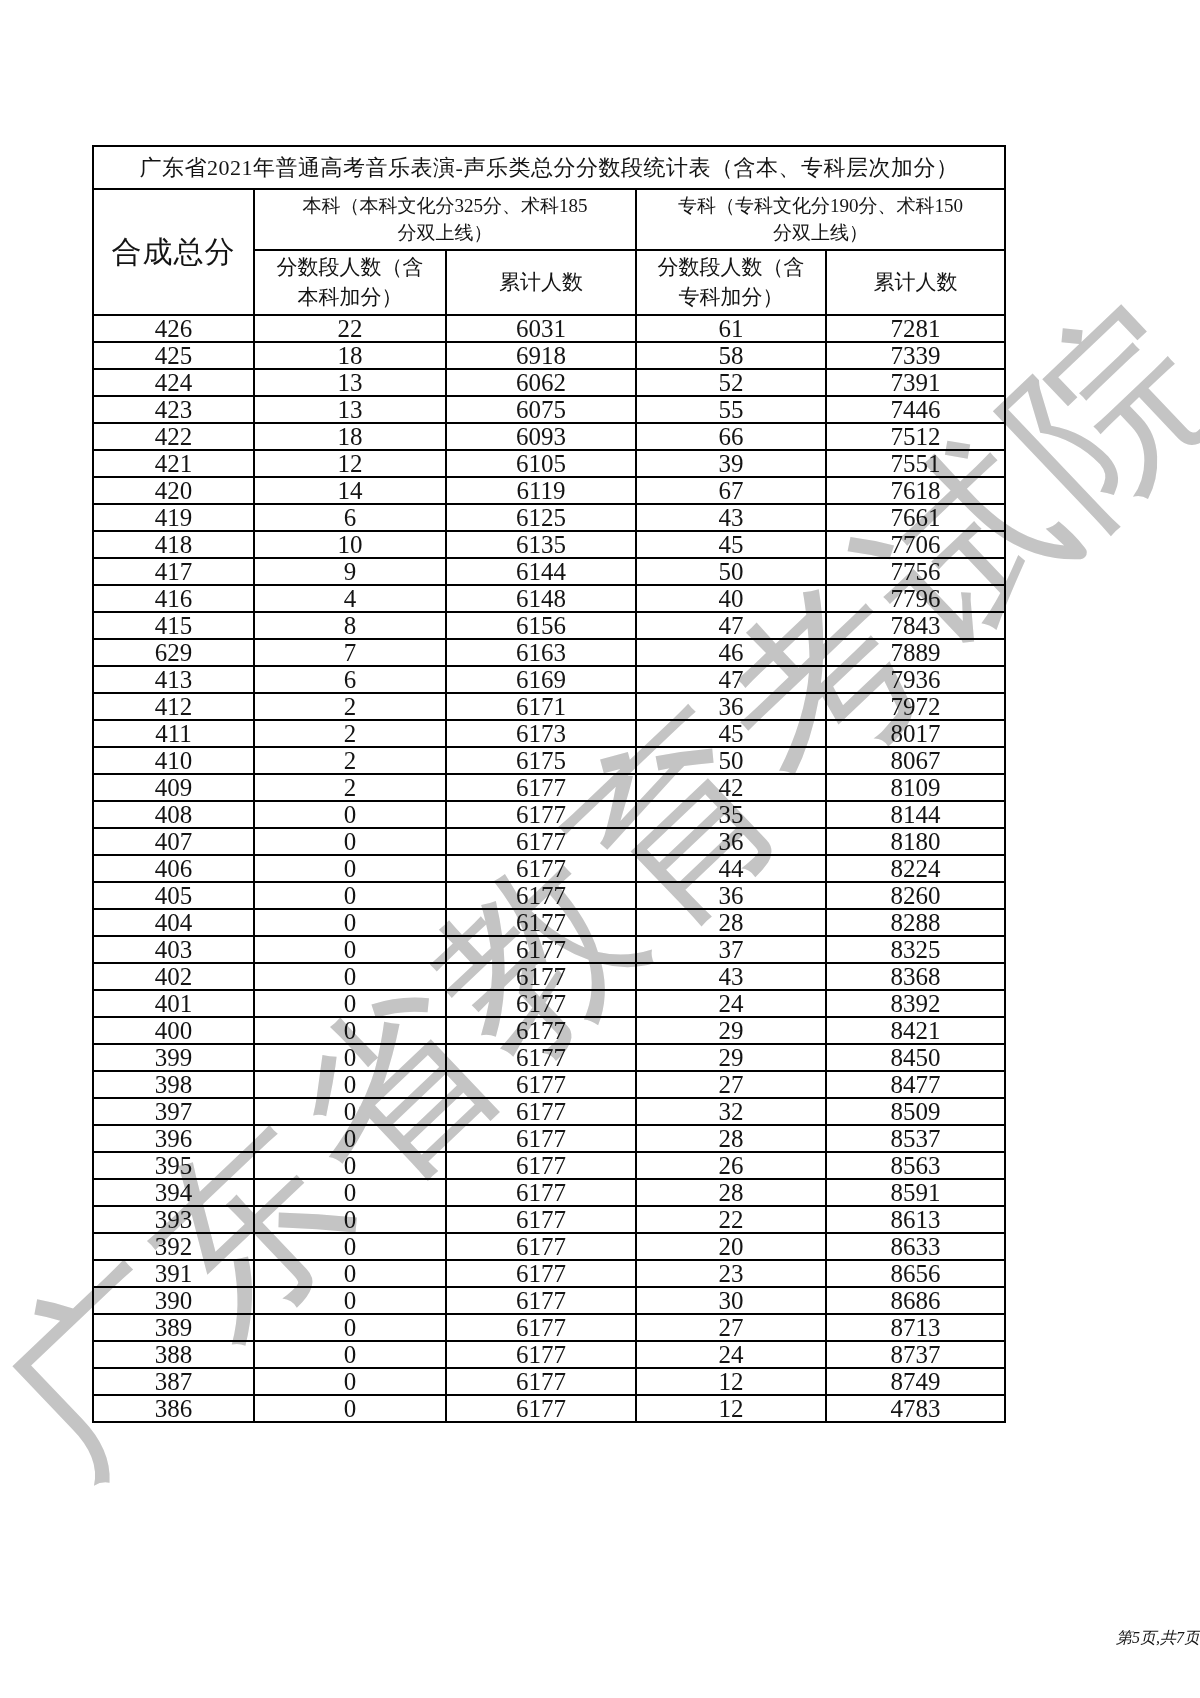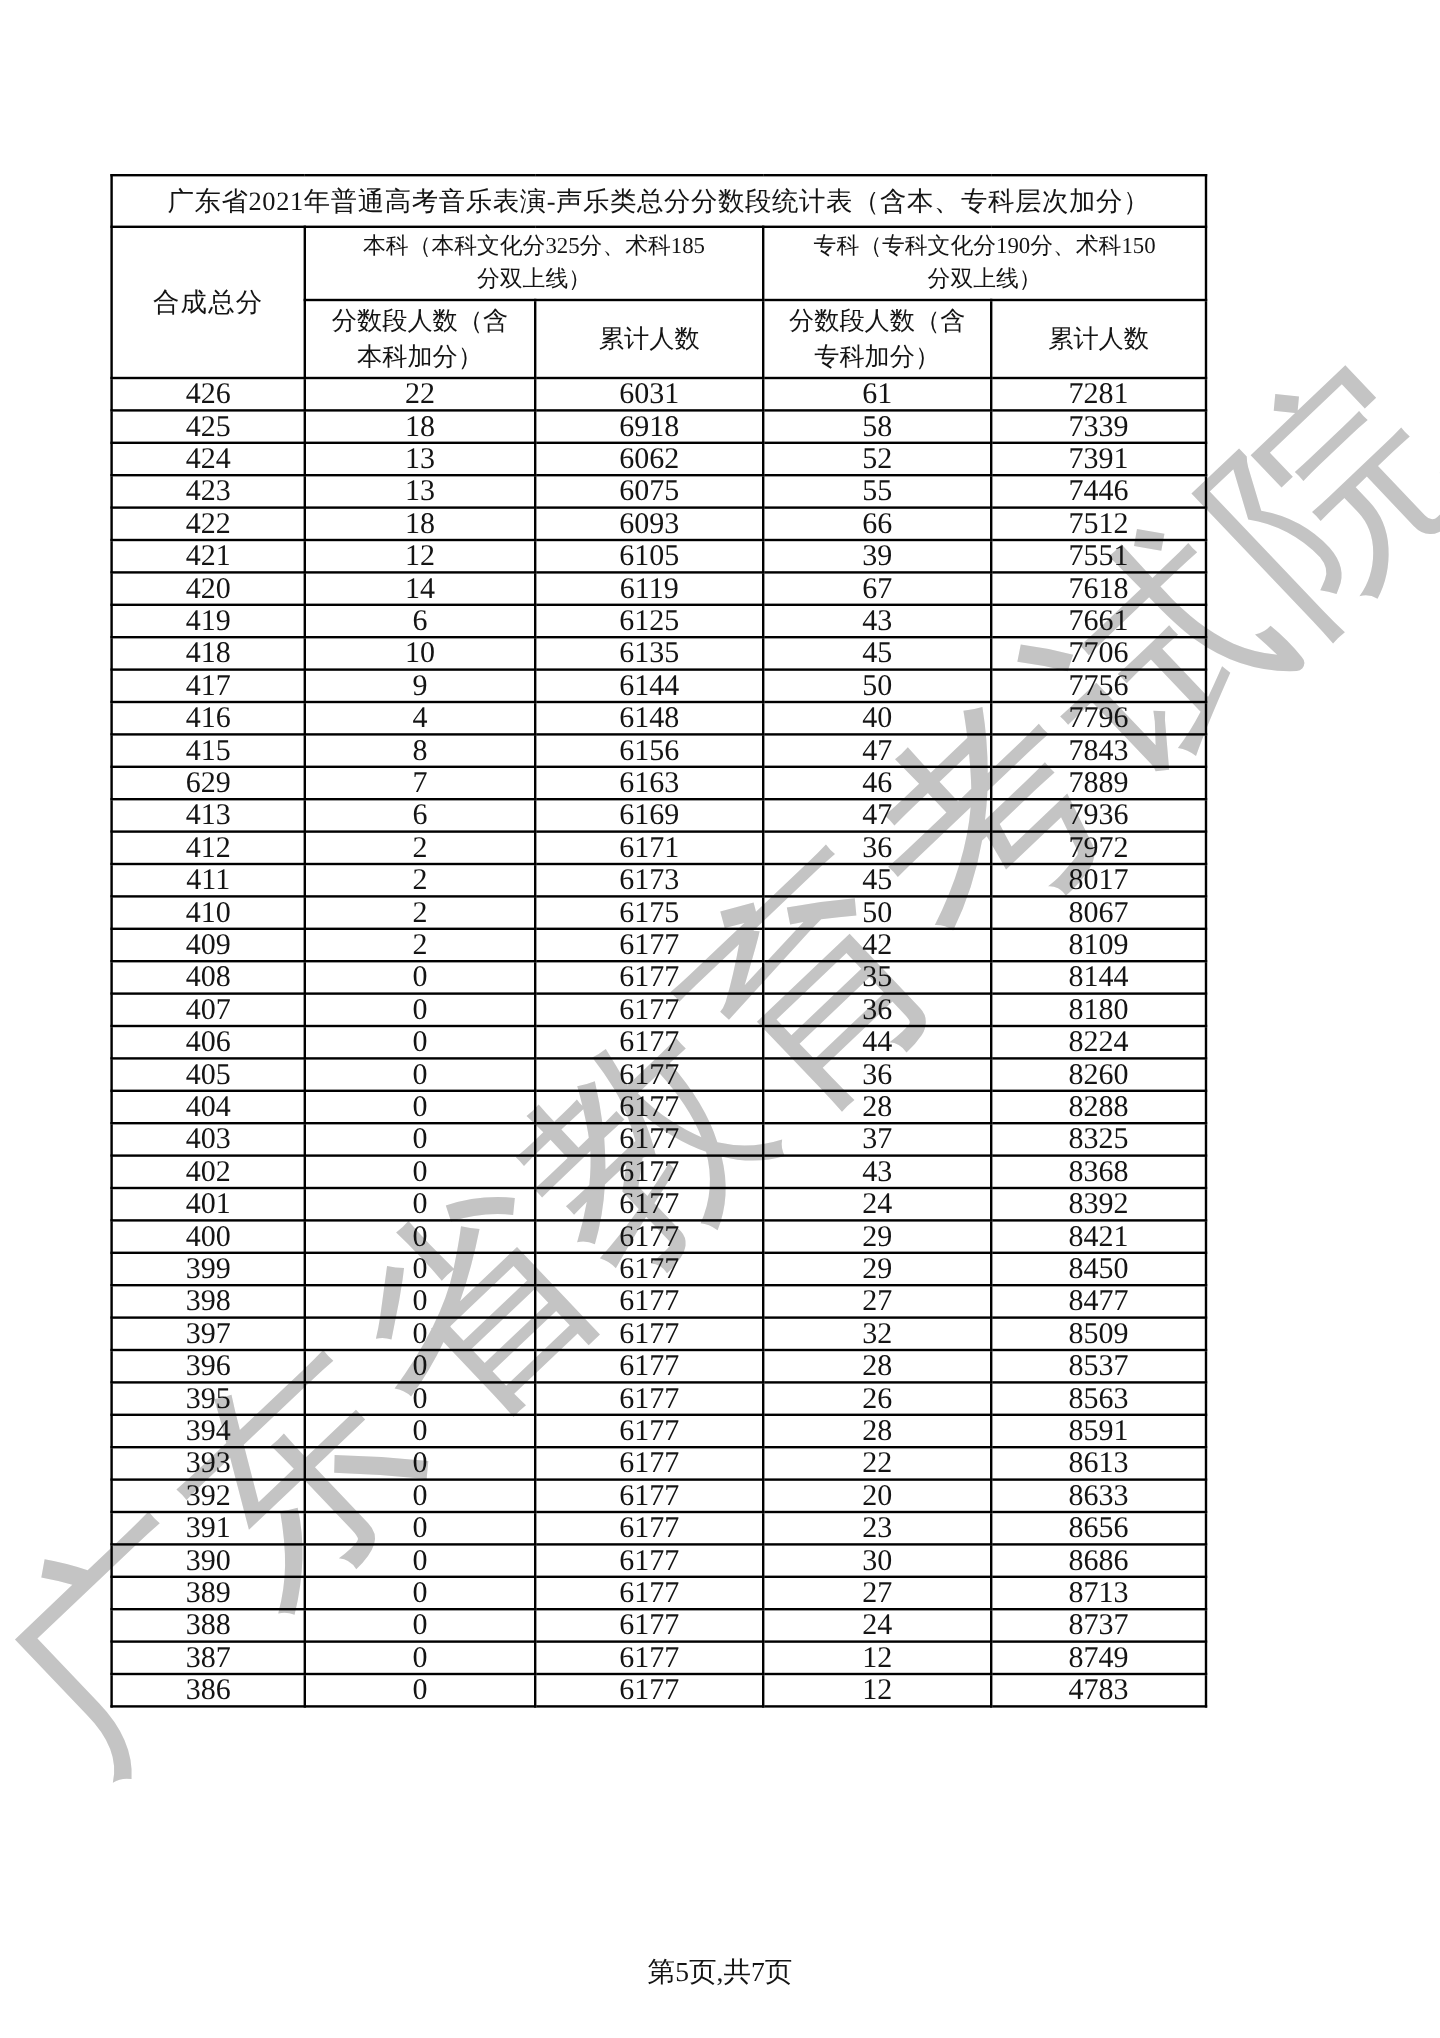--- a/index.html
+++ b/index.html
@@ -40,21 +40,21 @@
     overflow:hidden;
   }
   td.title-cell {
     height:41px;
     text-align:left;
     padding-left:13px;
     font-size:22px;
     letter-spacing:0.5px;
   }
   td.header-composite {
-    font-size:22px;
+    font-size:30px;
     letter-spacing:1px;
   }
   td.header-group {
     height:59px;
     font-size:19px;
     line-height:1.4;
     white-space:pre-line;
   }
   td.header-sub {
     height:63px;
@@ -63,23 +63,24 @@
     white-space:pre-line;
   }
   tbody.score-body tr { height:21px; }
   tbody.score-body td {
     font-size:25px;
     line-height:1;
   }
   .footer {
     position:absolute;
     left:0; right:0; top:1628px;
-    text-align:center;
-    font-size:23px;
+    text-align:right;
+    font-size:16px;
     z-index:1;
+    font-style:italic;
   }
 </style>
 </head>
 <body>
 
 <div class="page">
 
   <div class="watermark" style="color: rgb(196, 196, 196);">广东省教育考试院</div>
 
   <table class="score-table">

